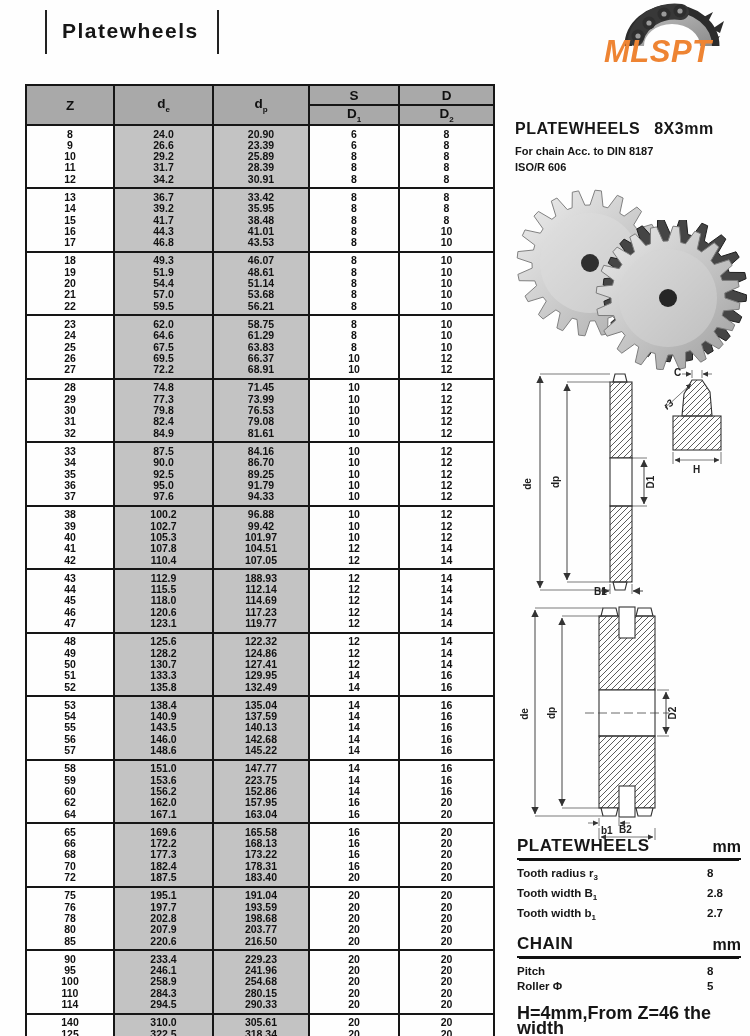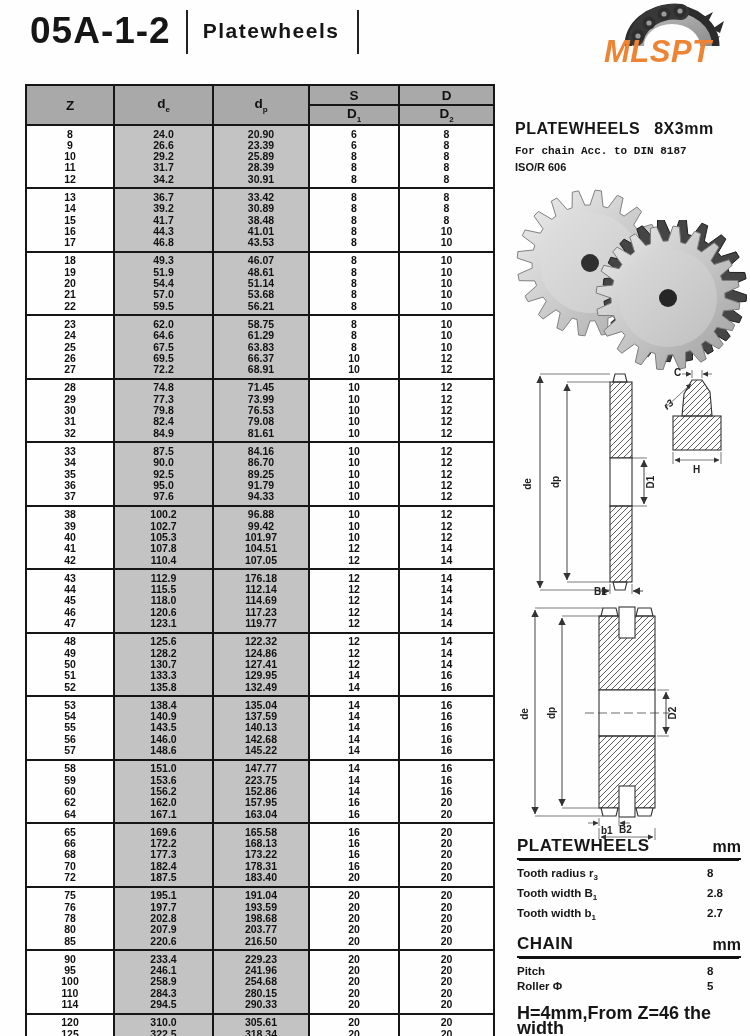--- a/index.html
+++ b/index.html
@@ -32,21 +32,21 @@
   .col-de { width:99px; }
   .col-dp { width:96px; }
   .col-s  { width:90px; }
   .col-d  { width:95px; }
   tbody .col-de, tbody .col-dp { background:#c3c3c3; }
   thead th.col-de, thead th.col-dp { background:#a9a9a9; }
 
   
   .right-panel { position:absolute; left:515px; top:118px; width:230px; height:918px; }
   .panel-heading { position:absolute; top:2px; left:0; font-size:16px; font-weight:bold; letter-spacing:.5px; display:flex; gap:14px; }
-  .panel-sub1 { position:absolute; top:27px; left:0; font-size:11px; font-weight:bold;font-family:Liberation Mono, monospace; }
+  .panel-sub1 { position:absolute; top:27px; left:0; font-size:11px; font-weight:bold; }
   .panel-sub2 { position:absolute; top:43px; left:0; font-size:11px; font-weight:bold; }
 
   .photos { position:absolute; top:68px; left:0; width:230px; height:182px; }
   .photos svg { position:absolute; }
   #gear1 { left:0; top:2px; }
   #gear2 { left:74px; top:34px; }
 
   .drawing { position:absolute; left:0; }
   #drawing-single { top:250px; }
   #drawing-double { top:482px; }
@@ -65,21 +65,20 @@
   .spec-row .val { width:48px; text-align:left; padding-left:14px; }
 
   .note { position:absolute; left:2px; top:888px; font-size:18px; font-weight:bold; line-height:15px; }
 </style>
 </head>
 <body>
 
 <div id="page">
 
   <div class="header-row">
-    <div class="code">05A-1-2</div>
     <div class="vbar"></div>
     <div class="title">Platewheels</div>
     <div class="vbar second"></div>
   </div>
 
   <svg class="logo" viewBox="0 0 150 64">
     <defs>
       <linearGradient id="lgGray" x1="0" y1="0" x2="1" y2="1">
         <stop offset="0" stop-color="#b9b9b9"></stop>
           <stop offset="1" stop-color="#8e8e8e"></stop>
@@ -165,21 +164,21 @@
           <tr>
             <td class="col-z">13</td>
             <td class="col-de">36.7</td>
             <td class="col-dp">33.42</td>
             <td class="col-s">8</td>
             <td class="col-d">8</td>
           </tr>
           <tr>
             <td class="col-z">14</td>
             <td class="col-de">39.2</td>
-            <td class="col-dp">30.89</td>
+            <td class="col-dp">35.95</td>
             <td class="col-s">8</td>
             <td class="col-d">8</td>
           </tr>
           <tr>
             <td class="col-z">15</td>
             <td class="col-de">41.7</td>
             <td class="col-dp">38.48</td>
             <td class="col-s">8</td>
             <td class="col-d">8</td>
           </tr>
@@ -380,21 +379,21 @@
             <td class="col-de">110.4</td>
             <td class="col-dp">107.05</td>
             <td class="col-s">12</td>
             <td class="col-d">14</td>
           </tr>
         </tbody>
         <tbody class="group">
           <tr>
             <td class="col-z">43</td>
             <td class="col-de">112.9</td>
-            <td class="col-dp">176.18</td>
+            <td class="col-dp">188.93</td>
             <td class="col-s">12</td>
             <td class="col-d">14</td>
           </tr>
           <tr>
             <td class="col-z">44</td>
             <td class="col-de">115.5</td>
             <td class="col-dp">112.14</td>
             <td class="col-s">12</td>
             <td class="col-d">14</td>
           </tr>
@@ -637,21 +636,21 @@
           <tr>
             <td class="col-z">114</td>
             <td class="col-de">294.5</td>
             <td class="col-dp">290.33</td>
             <td class="col-s">20</td>
             <td class="col-d">20</td>
           </tr>
         </tbody>
         <tbody class="group">
           <tr>
-            <td class="col-z">120</td>
+            <td class="col-z">140</td>
             <td class="col-de">310.0</td>
             <td class="col-dp">305.61</td>
             <td class="col-s">20</td>
             <td class="col-d">20</td>
           </tr>
           <tr>
             <td class="col-z">125</td>
             <td class="col-de">322.5</td>
             <td class="col-dp">318.34</td>
             <td class="col-s">20</td>

